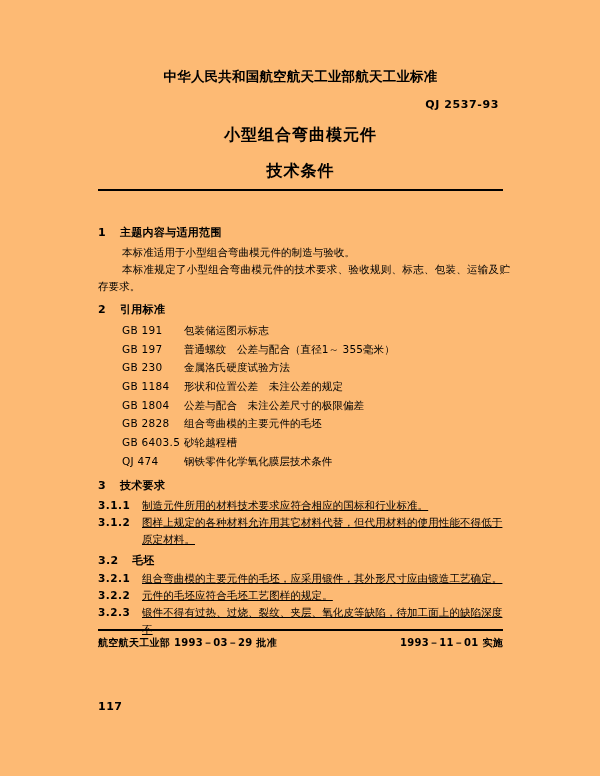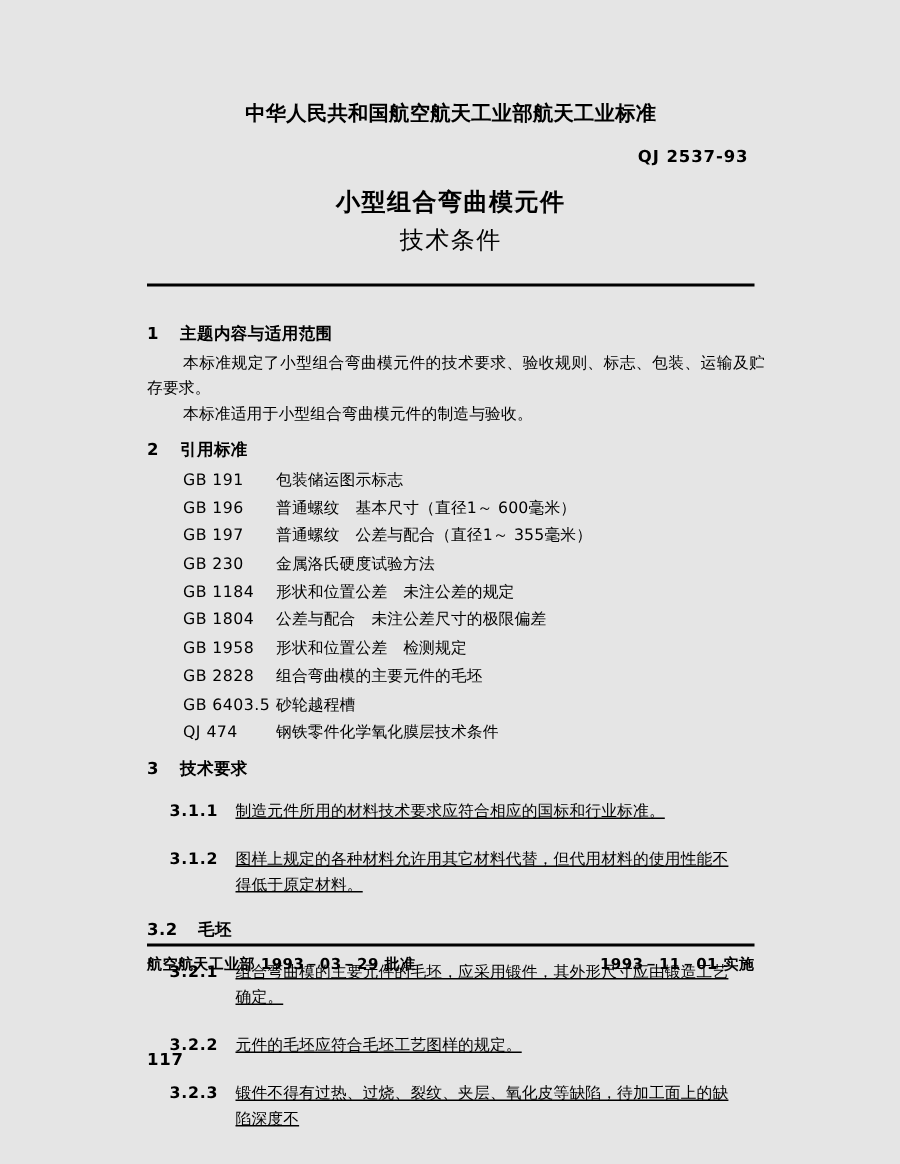--- a/index.html
+++ b/index.html
@@ -16,21 +16,21 @@
     position: relative;
     overflow: hidden;
   }
 
   .page {
     position: absolute;
     left: 0;
     top: 0;
     width: 600px;
     height: 776px;
-    background: #e5e5e5;
+    background: #fdba74;
   }
 
   
   .doc-header {
     position: absolute;
     left: 98px;
     top: 68px;
     width: 405px;
   }
   .issuing-authority {
@@ -53,23 +53,24 @@
     margin-top: 12px;
     text-align: center;
     font-size: 16px;
     font-weight: bold;
     line-height: 1.55;
     letter-spacing: 1px;
   }
   .doc-subtitle {
     text-align: center;
     font-size: 16px;
-    font-weight: normal;
+    font-weight: bold;
     line-height: 1.55;
     letter-spacing: 1px;
+    margin-top: 11px;
   }
 
   .rule-top {
     position: absolute;
     left: 98px;
     top: 189px;
     width: 405px;
     height: 2px;
     background: #000;
   }
@@ -79,21 +80,21 @@
     top: 629px;
     width: 405px;
     height: 2px;
     background: #000;
   }
 
   
   .doc-body {
     position: absolute;
     left: 98px;
-    top: 208px;
+    top: 218px;
     width: 412px;
     font-size: 10.5px;
     line-height: 1.0;
   }
 
   .sec-heading {
     font-size: 11px;
     font-weight: bold;
     margin-top: 9px;
     margin-bottom: 6px;
@@ -123,21 +124,21 @@
     margin: 0;
     letter-spacing: 0.1px;
   }
   .para.indent {
     text-indent: 24px;
   }
 
   .clause {
     font-size: 10.5px;
     line-height: 1.62;
-    margin: 15px;
+    margin: 0;
     letter-spacing: 0.1px;
     display: flex;
     align-items: baseline;
   }
   .clause .cnum {
     font-weight: bold;
     flex: 0 0 auto;
     min-width: 44px;
     letter-spacing: 0.5px;
   }
@@ -207,54 +208,46 @@
     <div class="doc-subtitle">技术条件</div>
   </div>
 
   <div class="rule-top"></div>
 
   <div class="doc-body">
 
     <div class="sec-heading">
       <span class="num">1</span><span>主题内容与适用范围</span>
     </div>
+    <p class="para indent">本标准适用于小型组合弯曲模元件的制造与验收。</p>
     <p class="para indent">本标准规定了小型组合弯曲模元件的技术要求、验收规则、标志、包装、运输及贮存要求。</p>
-    <p class="para indent">本标准适用于小型组合弯曲模元件的制造与验收。</p>
 
     <div class="sec-heading">
       <span class="num">2</span><span>引用标准</span>
     </div>
     <ul class="ref-list">
       <li>
         <span class="ref-code">GB 191</span>
         <span class="ref-title">包装储运图示标志</span>
       </li>
       <li>
-        <span class="ref-code">GB 196</span>
-        <span class="ref-title">普通螺纹　基本尺寸（直径1～ 600毫米）</span>
-      </li>
-      <li>
         <span class="ref-code">GB 197</span>
         <span class="ref-title">普通螺纹　公差与配合（直径1～ 355毫米）</span>
       </li>
       <li>
         <span class="ref-code">GB 230</span>
         <span class="ref-title">金属洛氏硬度试验方法</span>
       </li>
       <li>
         <span class="ref-code">GB 1184</span>
         <span class="ref-title">形状和位置公差　未注公差的规定</span>
       </li>
       <li>
         <span class="ref-code">GB 1804</span>
         <span class="ref-title">公差与配合　未注公差尺寸的极限偏差</span>
-      </li>
-      <li>
-        <span class="ref-code">GB 1958</span>
-        <span class="ref-title">形状和位置公差　检测规定</span>
       </li>
       <li>
         <span class="ref-code">GB 2828</span>
         <span class="ref-title">组合弯曲模的主要元件的毛坯</span>
       </li>
       <li>
         <span class="ref-code">GB 6403.5</span>
         <span class="ref-title">砂轮越程槽</span>
       </li>
       <li>

